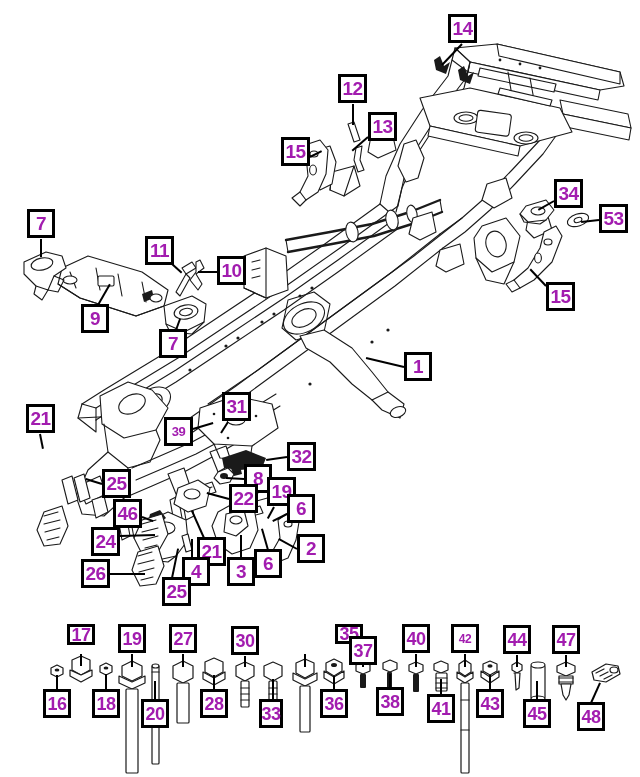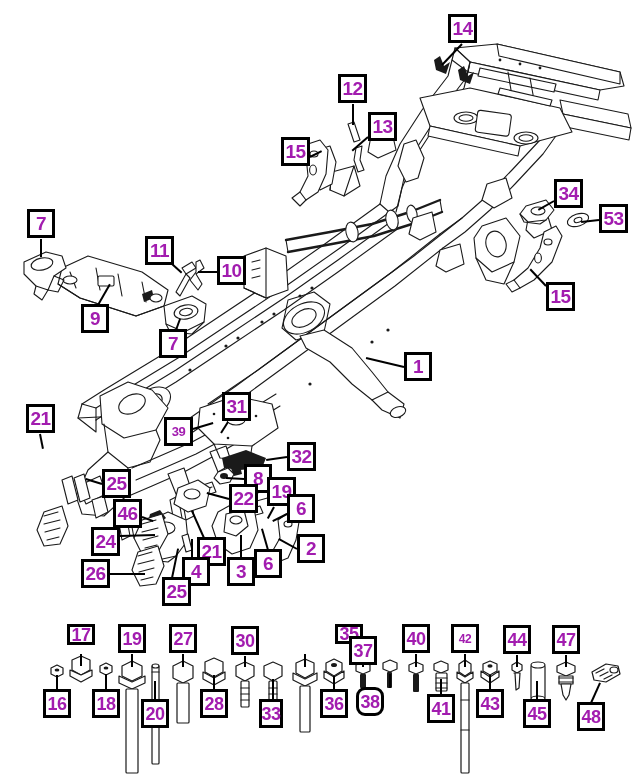--- a/index.html
+++ b/index.html
@@ -470,21 +470,21 @@
       <div class="callout" style="left: 552px; top: 625px; width: 28px; height: 29px; font-size: 18px;">47</div>
       <div class="leader" style="left: 57px; top: 689px; width: 15px; transform: rotate(-90deg);"></div>
       <div class="callout" style="left: 43px; top: 689px; width: 28px; height: 29px; font-size: 18px;">16</div>
       <div class="leader" style="left: 106px; top: 689px; width: 16px; transform: rotate(-90deg);"></div>
       <div class="callout" style="left: 92px; top: 689px; width: 28px; height: 29px; font-size: 18px;">18</div>
       <div class="leader" style="left: 214px; top: 689px; width: 15px; transform: rotate(-90deg);"></div>
       <div class="callout" style="left: 200px; top: 689px; width: 28px; height: 29px; font-size: 18px;">28</div>
       <div class="leader" style="left: 334px; top: 689px; width: 14px; transform: rotate(-90deg);"></div>
       <div class="callout" style="left: 320px; top: 689px; width: 28px; height: 29px; font-size: 18px;">36</div>
       <div class="leader" style="left: 390px; top: 687px; width: 14px; transform: rotate(-90deg);"></div>
-      <div class="callout" style="left: 356px; top: 687px; width: 28px; height: 29px; font-size: 18px; border-radius: 9px;">38</div>
+      <div class="callout" style="left: 376px; top: 687px; width: 28px; height: 29px; font-size: 18px;">38</div>
       <div class="leader" style="left: 490px; top: 689px; width: 15px; transform: rotate(-90deg);"></div>
       <div class="callout" style="left: 476px; top: 689px; width: 28px; height: 29px; font-size: 18px;">43</div>
       <div class="leader" style="left: 155px; top: 699px; width: 19px; transform: rotate(-90deg);"></div>
       <div class="callout" style="left: 141px; top: 699px; width: 28px; height: 29px; font-size: 18px;">20</div>
       <div class="leader" style="left: 273px; top: 699px; width: 21px; transform: rotate(-90deg);"></div>
       <div class="callout" style="left: 259px; top: 699px; width: 24px; height: 29px; font-size: 18px;">33</div>
       <div class="leader" style="left: 441px; top: 694px; width: 16px; transform: rotate(-90deg);"></div>
       <div class="callout" style="left: 427px; top: 694px; width: 28px; height: 29px; font-size: 18px;">41</div>
       <div class="leader" style="left: 537px; top: 699px; width: 19px; transform: rotate(-90deg);"></div>
       <div class="callout" style="left: 523px; top: 699px; width: 28px; height: 29px; font-size: 18px;">45</div>

